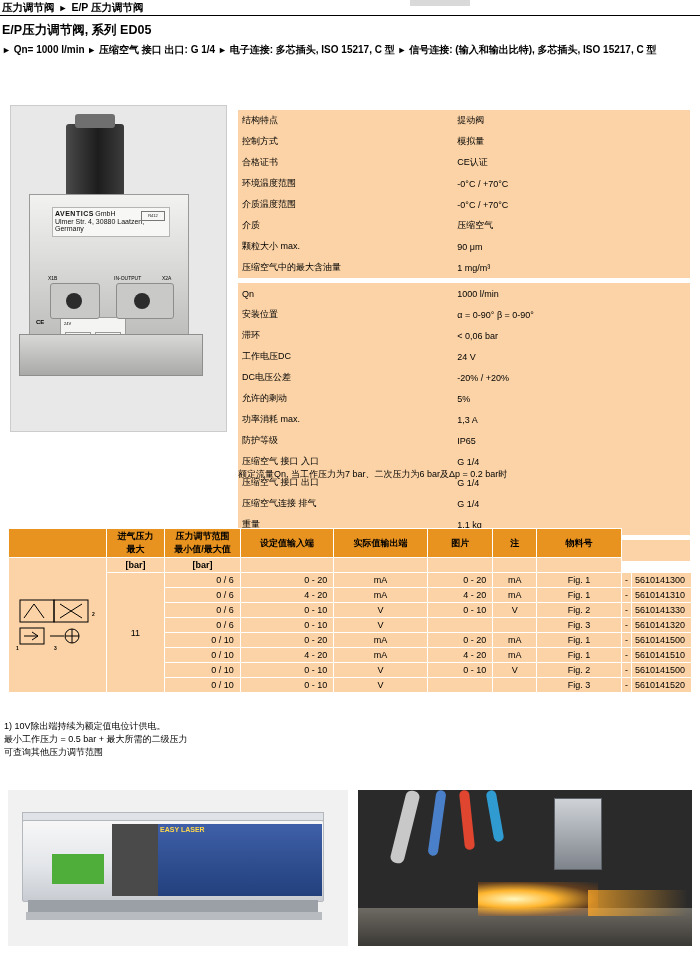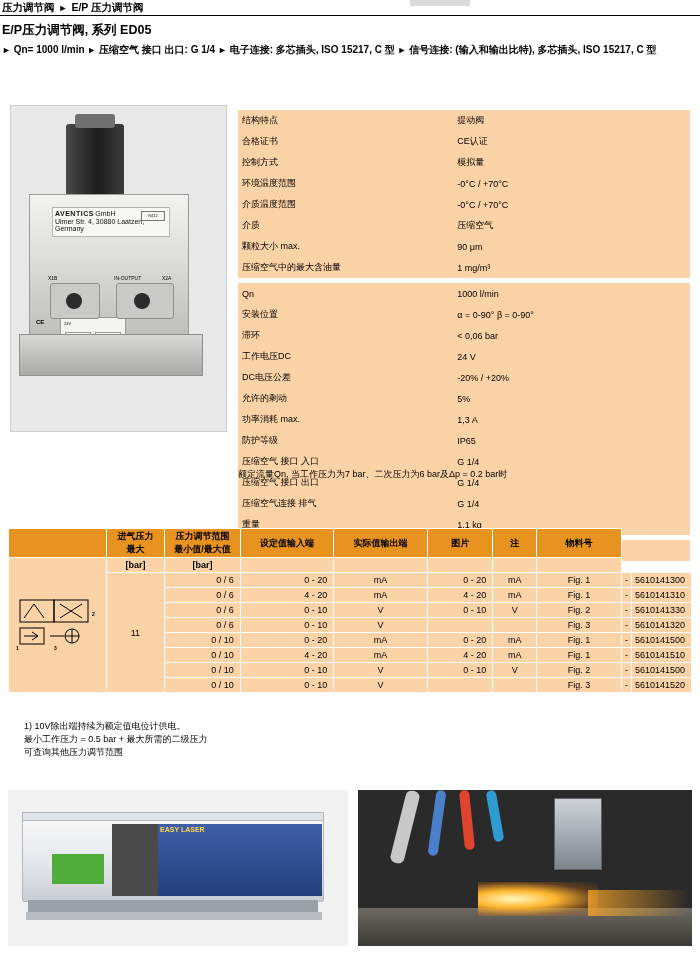--- a/index.html
+++ b/index.html
@@ -124,21 +124,21 @@
   }
   .order tbody td{
     background:#fbd3a6;text-align:center;
   }
   .order tbody tr.unit td{background:#fbd3a6;font-weight:bold;height:12px;}
   .order tbody td.sym{background:#ffffff;}
   .order .rt{text-align:right;padding-right:6px;}
   .order .mat{text-align:right;padding-right:6px;}
 
   .footnote{
-    position:absolute;left:24px;top:720px;width:420px;
+    position:absolute;left:4px;top:720px;width:420px;
     font-size:9px;line-height:13px;
   }
 
   
   .img-left{
     position:absolute;left:8px;top:790px;width:340px;height:156px;
     background:#f1f1f1;overflow:hidden;
   }
   .img-right{
     position:absolute;left:358px;top:790px;width:334px;height:156px;
@@ -247,26 +247,26 @@
     <div class="base-plate"></div>
   </div>
 
   <table class="spec">
     <tbody>
       <tr>
           <td class="k">结构特点</td>
           <td class="v">提动阀</td>
         </tr>
       <tr>
+          <td class="k">控制方式</td>
+          <td class="v">模拟量</td>
+        </tr>
+      <tr>
           <td class="k">合格证书</td>
           <td class="v">CE认证</td>
-        </tr>
-      <tr>
-          <td class="k">控制方式</td>
-          <td class="v">模拟量</td>
         </tr>
       <tr>
           <td class="k">环境温度范围</td>
           <td class="v">-0°C / +70°C</td>
         </tr>
       <tr>
           <td class="k">介质温度范围</td>
           <td class="v">-0°C / +70°C</td>
         </tr>
       <tr>

